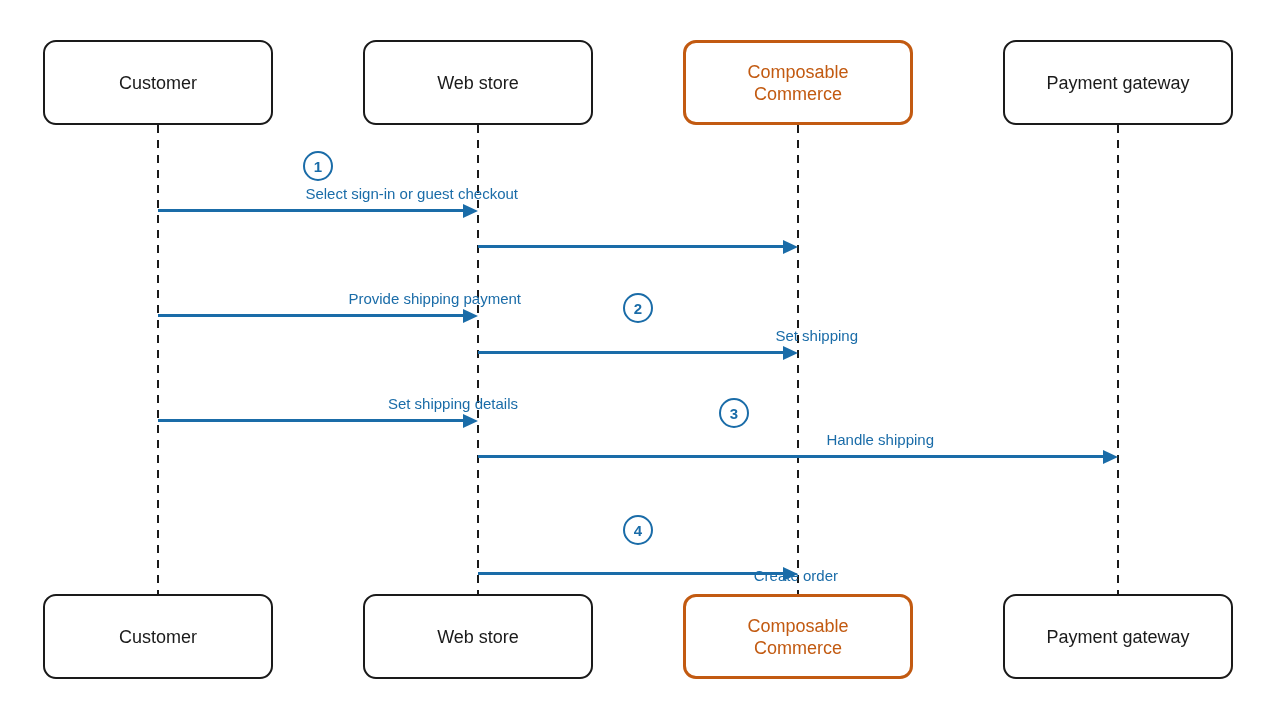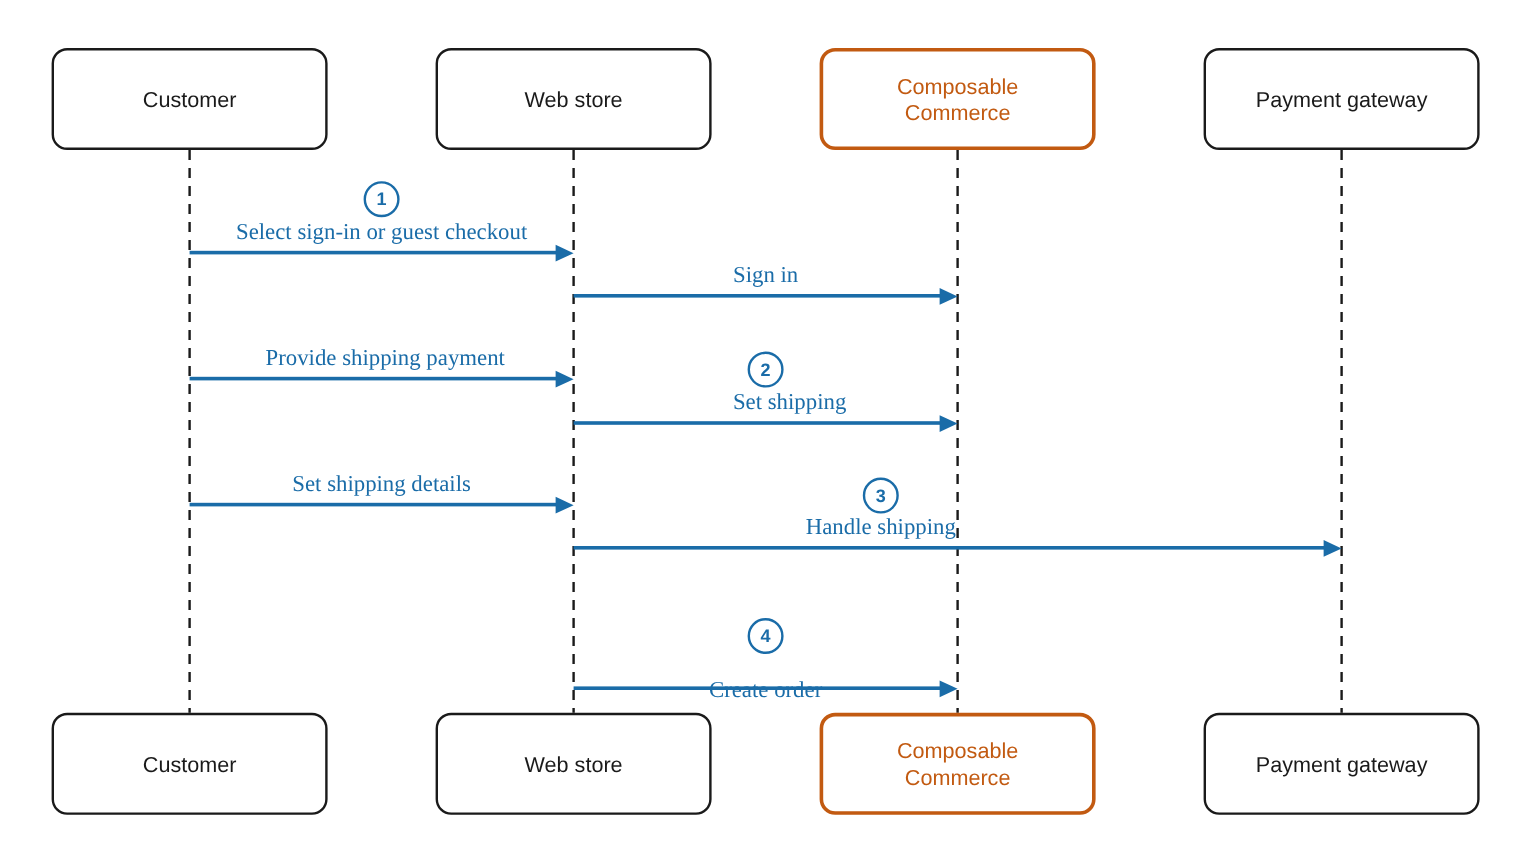--- a/index.html
+++ b/index.html
@@ -40,26 +40,25 @@
   .lifeline{
     position:absolute;
     width:2px;
     top:125px;height:469px;
     background:repeating-linear-gradient(to bottom, var(--dark) 0 8px, transparent 8px 15px);
   }
   
   .msg-label{
     position:absolute;
     width:400px;
-    text-align:center;
+    text-align:right;
     color:var(--blue);
-    font-size:19px;
+    font-size:15px;
     line-height:19px;
     white-space:nowrap;
-    font-family:Liberation Serif, serif;
   }
   .arrow-line{
     position:absolute;
     height:3px;
     background:var(--blue);
   }
   .arrow-head{
     position:absolute;
     width:0;height:0;
     border-top:7px solid transparent;
@@ -114,21 +113,20 @@
     <span class="actor-label">Payment gateway</span>
   </div>
 
   <div class="step-circle" style="left:303px;top:151px">
     <span>1</span>
   </div>
   <div class="msg-label" style="left:118px;top:184px">Select sign-in or guest checkout</div>
   <div class="arrow-line" style="left:158px;top:209px;width:306px"></div>
   <div class="arrow-head" style="left:463px;top:203.5px"></div>
 
-  <div class="msg-label" style="left:438px;top:220px">Sign in</div>
   <div class="arrow-line" style="left:478px;top:245px;width:306px"></div>
   <div class="arrow-head" style="left:783px;top:239.5px"></div>
 
   <div class="msg-label" style="left:121px;top:289px">Provide shipping payment</div>
   <div class="arrow-line" style="left:158px;top:314px;width:306px"></div>
   <div class="arrow-head" style="left:463px;top:308.5px"></div>
 
   <div class="step-circle" style="left:623px;top:293px">
     <span>2</span>
   </div>

